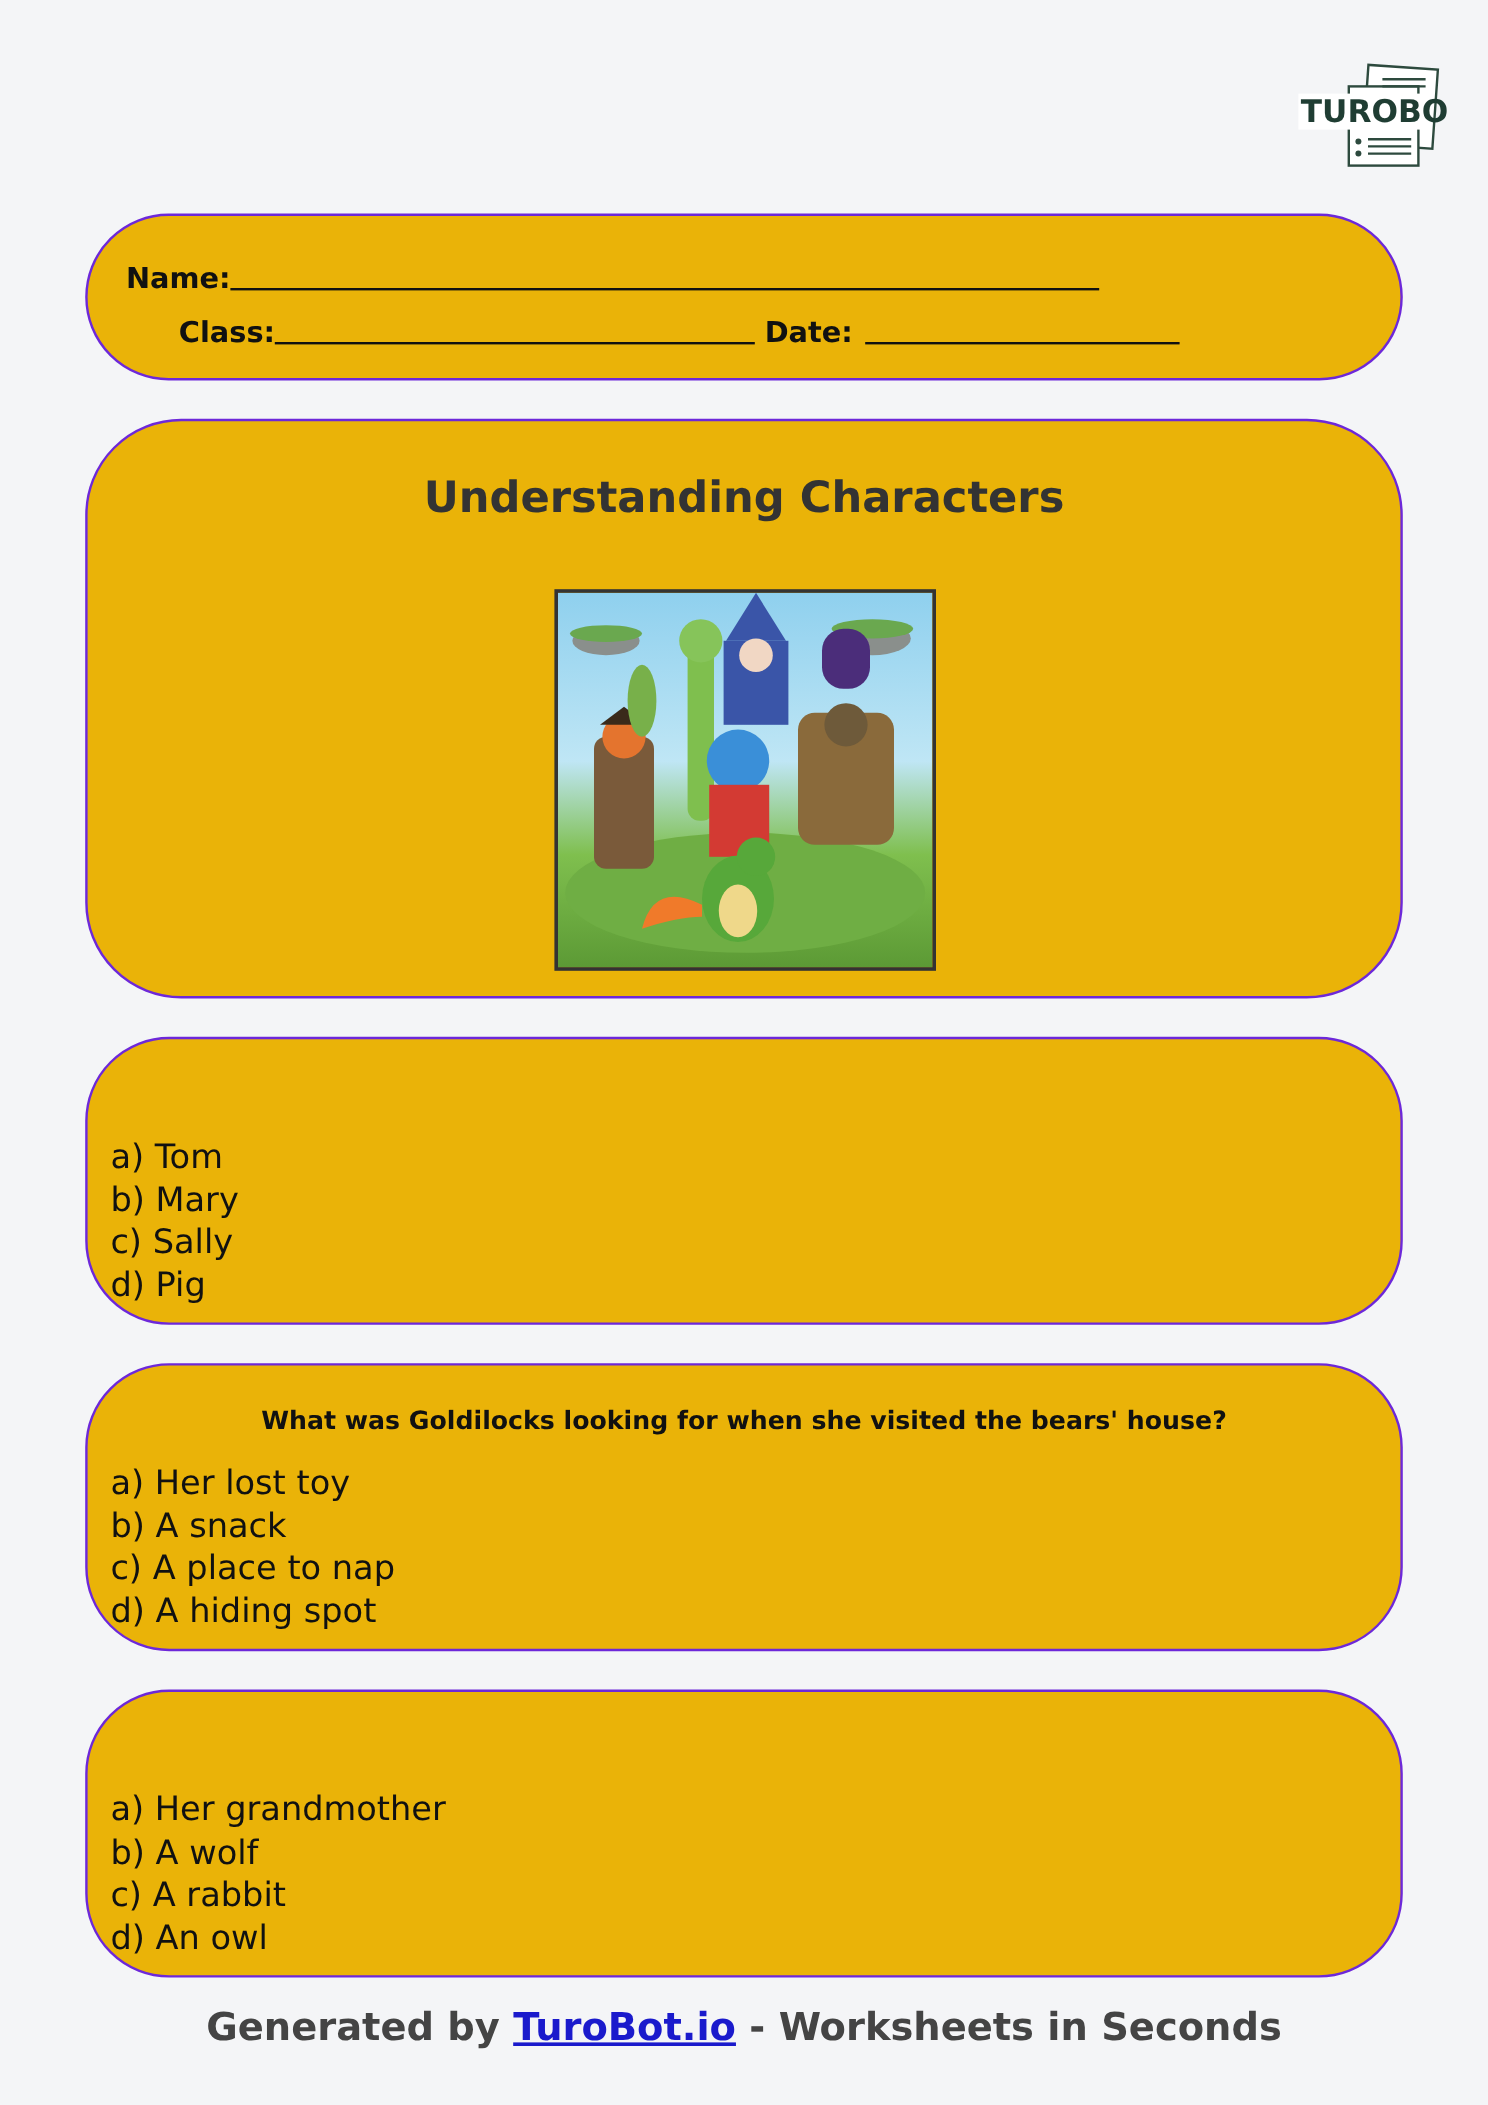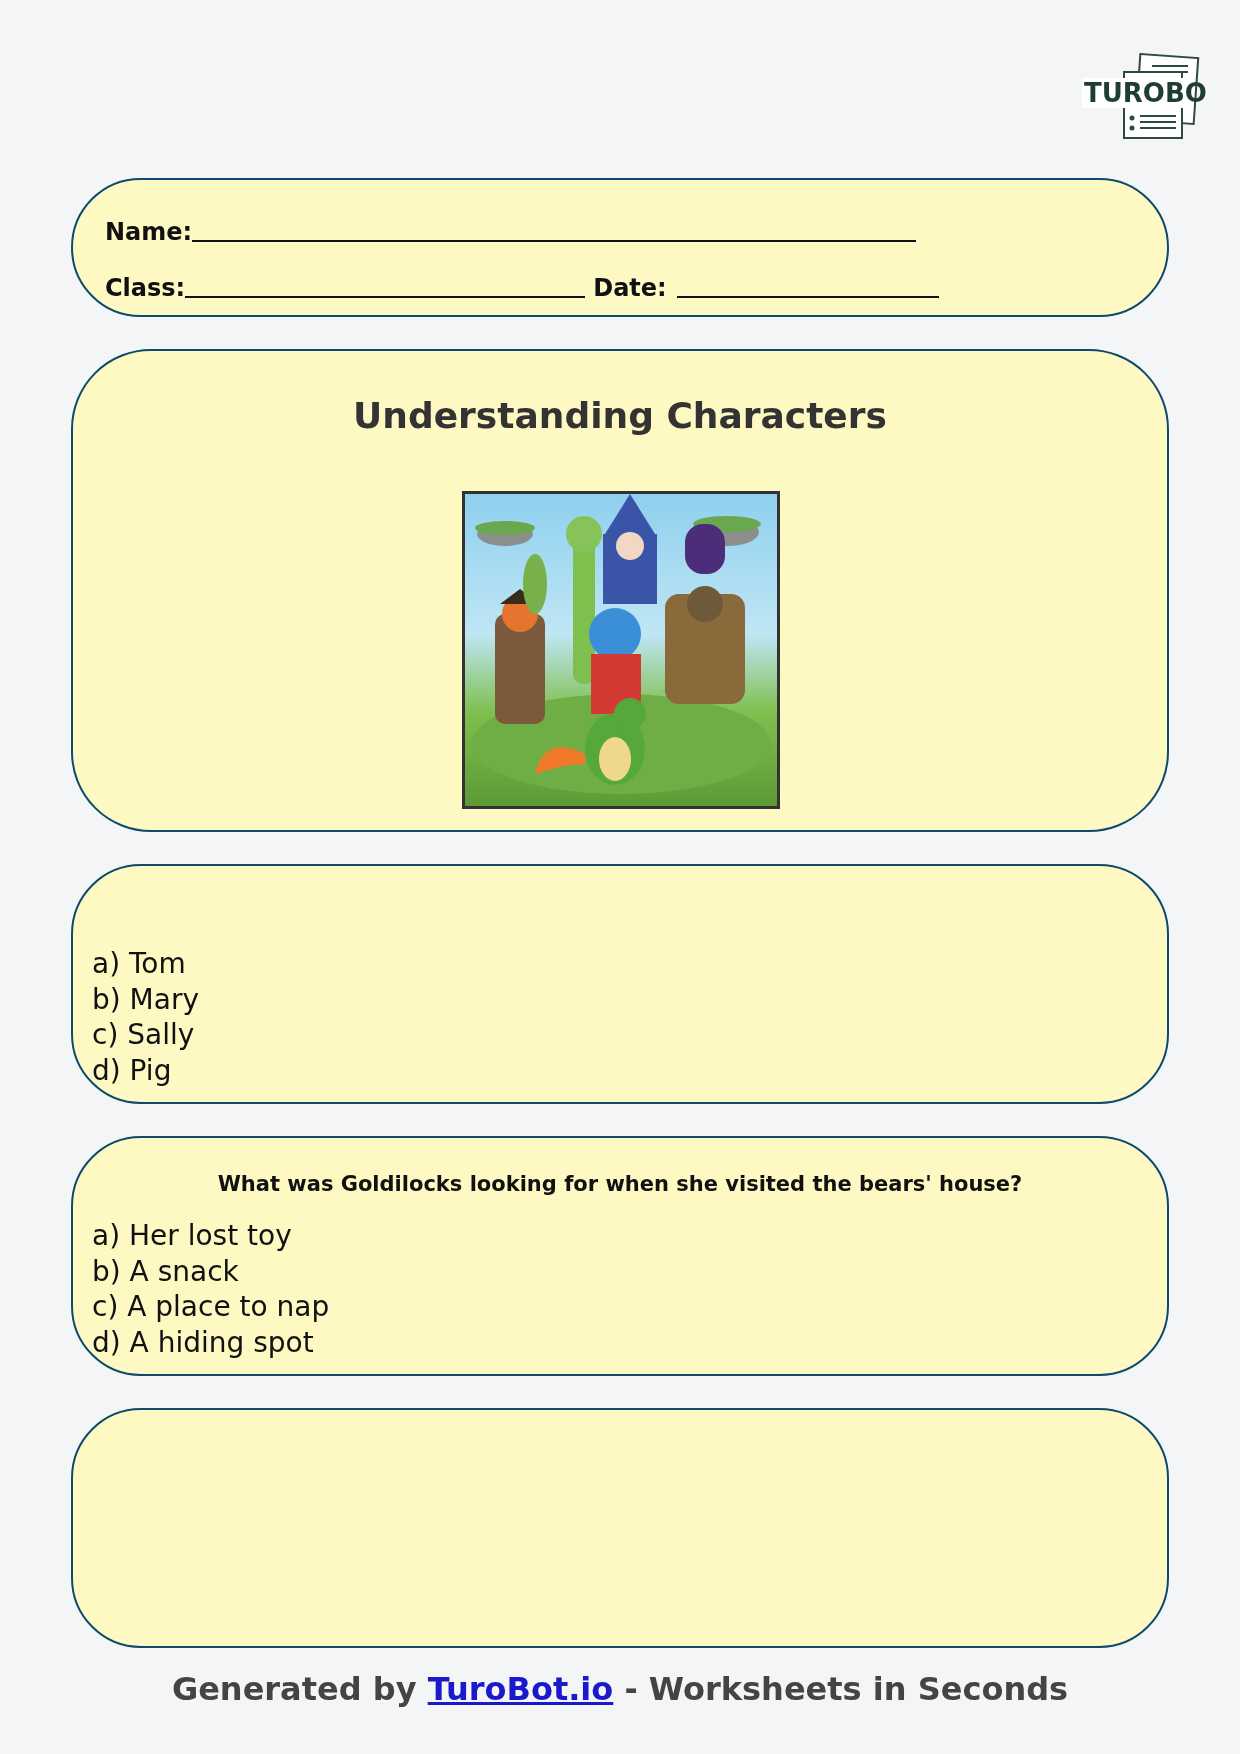--- a/index.html
+++ b/index.html
@@ -10,22 +10,22 @@
     font-family: "DejaVu Sans", sans-serif;
     color: #111;
     overflow: hidden;
   }
   .logo {
     position: absolute; left: 1080px; top: 52px; width: 126px; height: 90px;
   }
   .card {
     position: absolute;
     left: 71px; width: 1098px;
-    background: #fef9c3;
-    border: 2px solid #0c4a6e;
+    background: #eab308;
+    border: 2px solid #6d28d9;
     box-sizing: border-box;
     border-radius: 70px;
   }
   .info-card { top: 178px; height: 139px; }
   .info-row {
     position: absolute; left: 32px;
     font-weight: bold; font-size: 24px;
     display: flex; align-items: flex-end;
   }
   .info-row .line {
@@ -73,21 +73,21 @@
     <rect x="2" y="26" width="110" height="30" fill="#fff"></rect>
     <text x="4" y="50" font-family="DejaVu Sans, sans-serif" font-weight="bold" font-size="26" fill="#1f3d33">TUROBOT</text>
   </svg>
 </div>
 
 <div class="card info-card">
   <div class="info-row" style="top:38px;">
     <span>Name:</span>
     <span class="line" style="width:724px;"></span>
   </div>
-  <div class="info-row" style="top:94px;">
+  <div class="info-row" style="top:83px;margin-left:44px;">
     <span>Class:</span>
     <span class="line" style="width:400px;"></span>
     <span style="margin-left:8px;">Date:</span>
     <span class="line" style="width:262px;margin-left:10px;"></span>
   </div>
 </div>
 
 <div class="card title-card">
   <div class="title">Understanding Characters</div>
   <div class="hero-img" title="Fantasy characters: fox pirate, fairy, alien, wizard, hero, hooded rogue, robot knight, dragon">
@@ -132,17 +132,23 @@
   <div class="q-title">What was Goldilocks looking for when she visited the bears' house?</div>
   <div class="opts">
     <div>a) Her lost toy</div>
     <div>b) A snack</div>
     <div>c) A place to nap</div>
     <div>d) A hiding spot</div>
   </div>
 </div>
 
 <div class="card q-card" style="top:1408px;">
+  <div class="opts">
+    <div>a) Her grandmother</div>
+    <div>b) A wolf</div>
+    <div>c) A rabbit</div>
+    <div>d) An owl</div>
+  </div>
 </div>
 
 <div class="footer">
   <span>Generated by </span><a>TuroBot.io</a><span> - Worksheets in Seconds</span>
 </div>
 
 </body></html>

